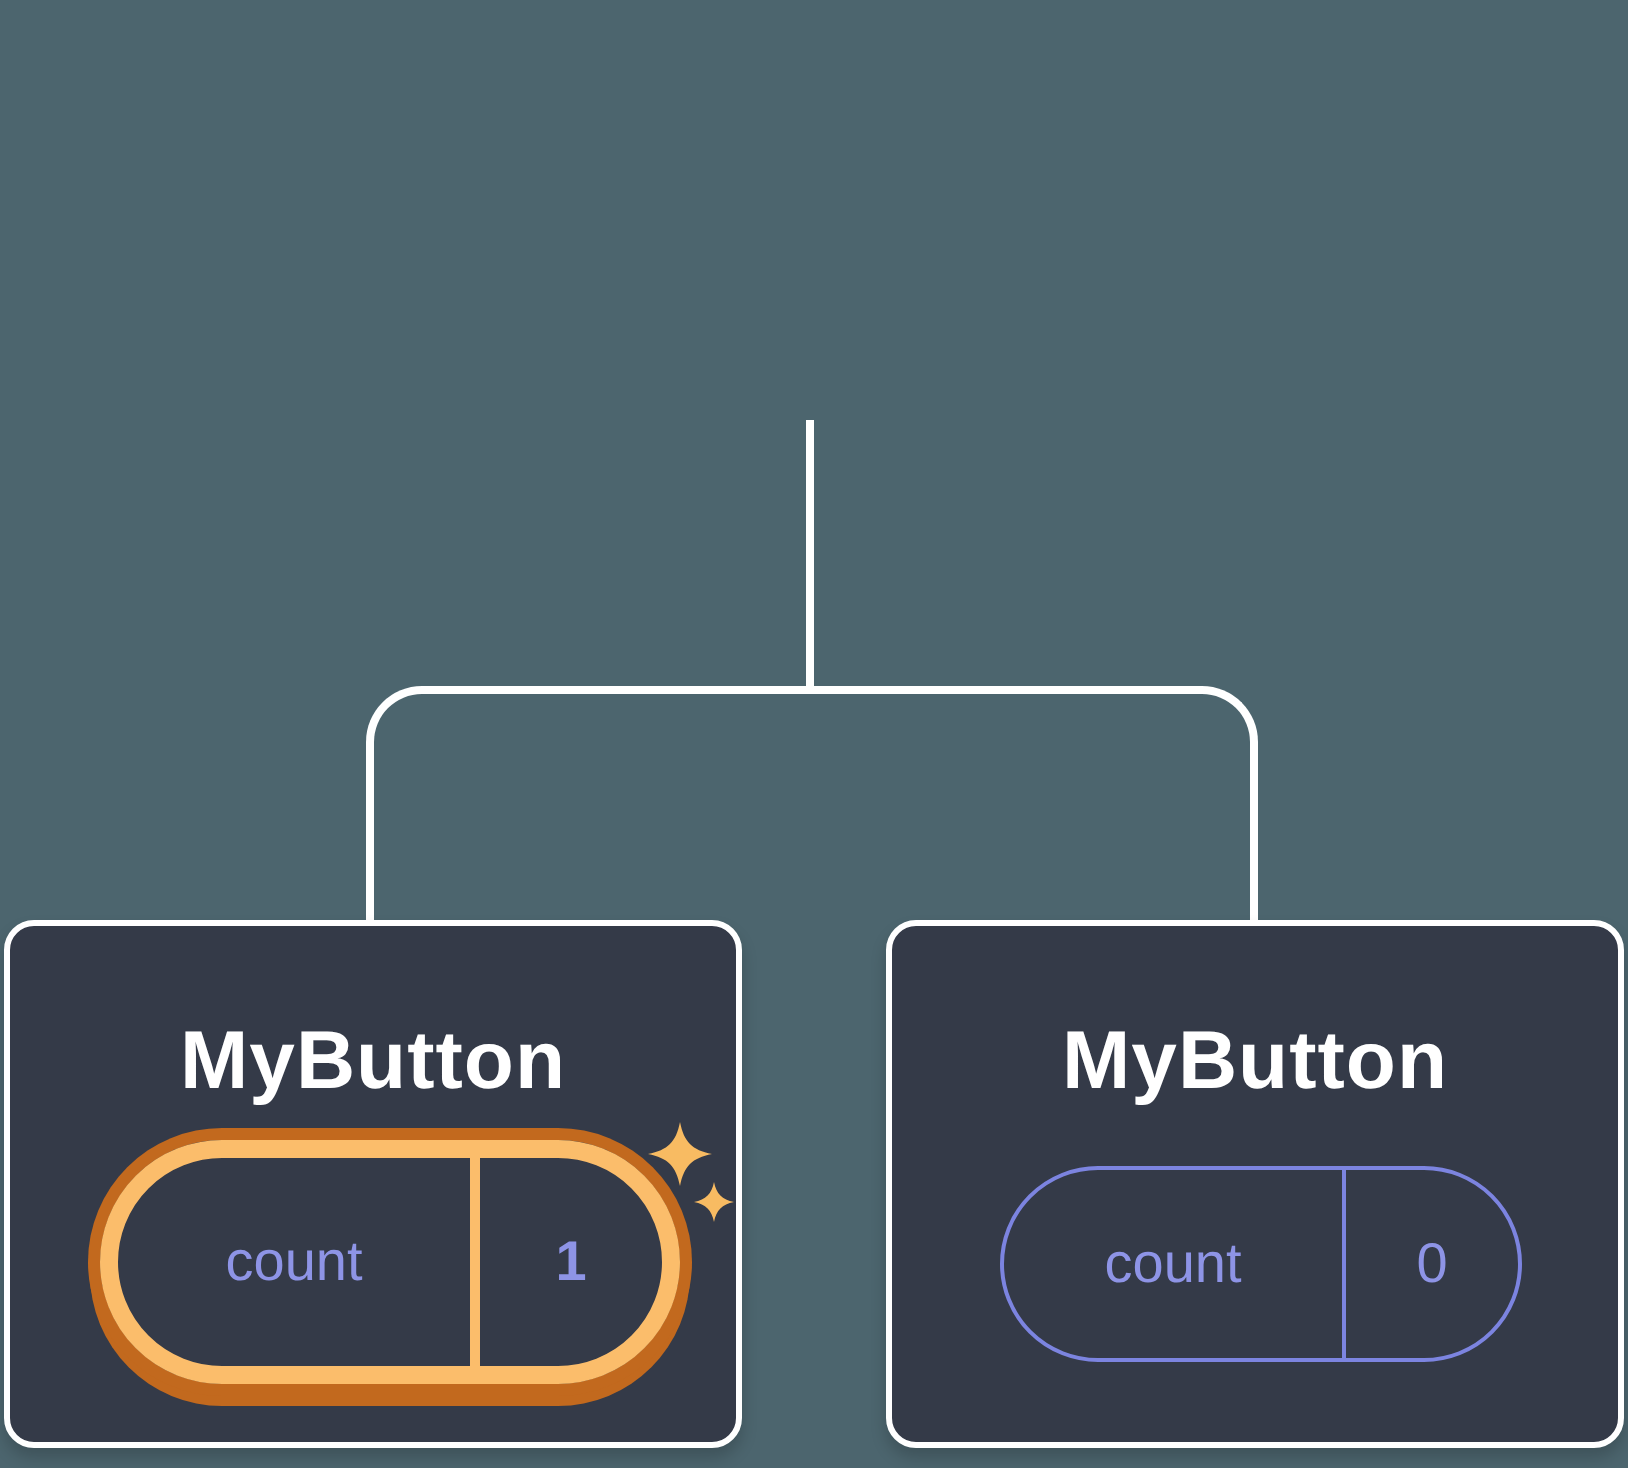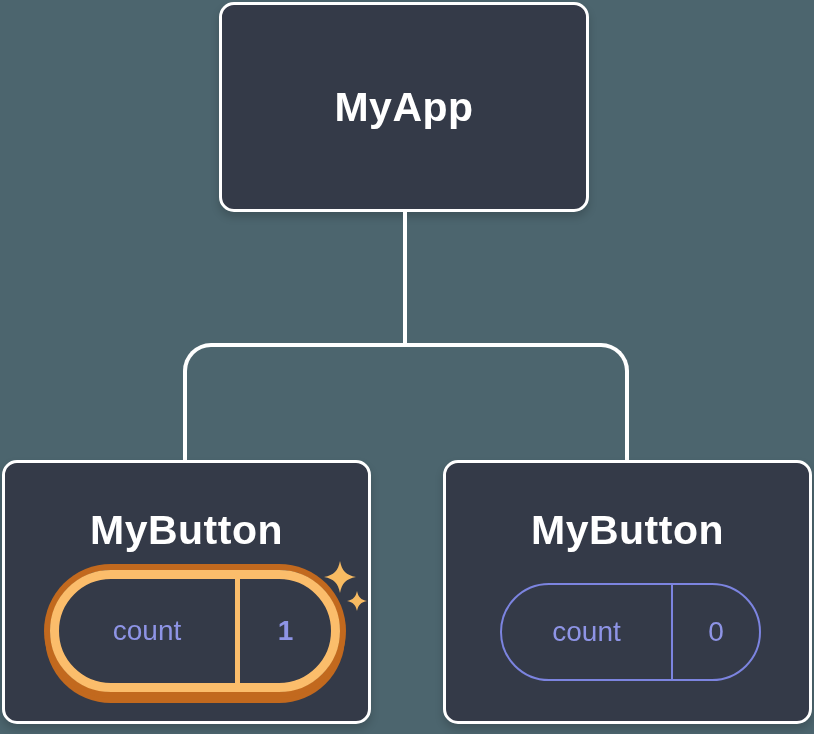--- a/index.html
+++ b/index.html
@@ -104,23 +104,20 @@
     position: absolute;
     left: 315px; top: 93px;
     width: 52px; height: 62px;
   }
 </style>
 </head>
 <body>
 
 <div class="stage">
 
-  <div class="node app-node">
-    <span class="node-label">MyApp</span>
-  </div>
 
   <div class="stem"></div>
   <div class="bracket"></div>
 
   <div class="node child-node child-left">
     <span class="node-label">MyButton</span>
 
     <div class="pill pill-highlight">
       <div class="pill-cell key-cell">count</div>
       <div class="divider"></div>

